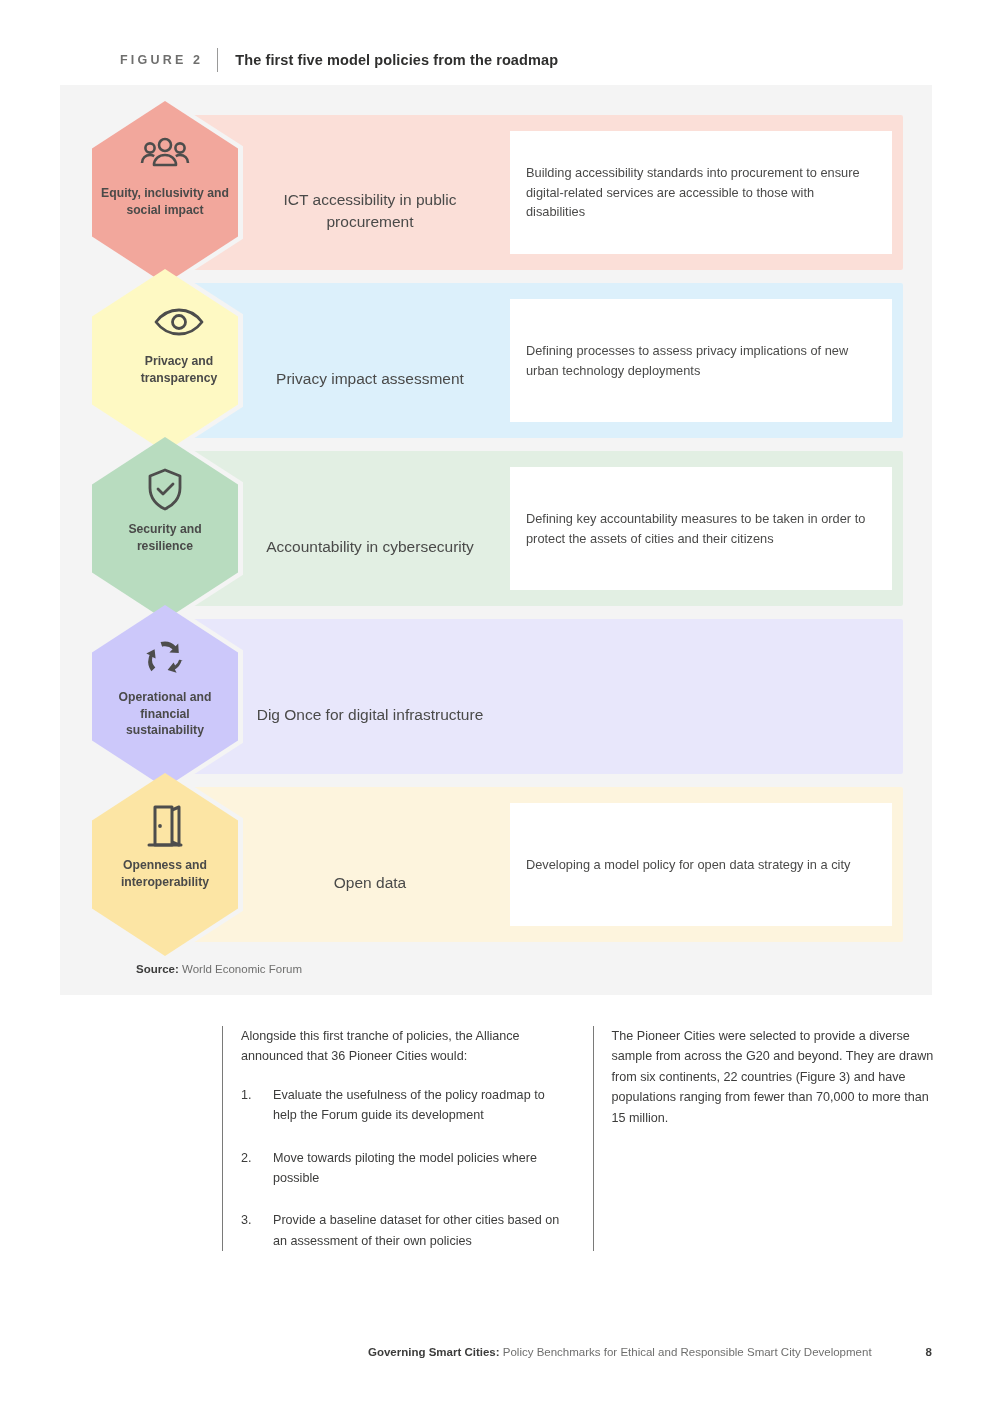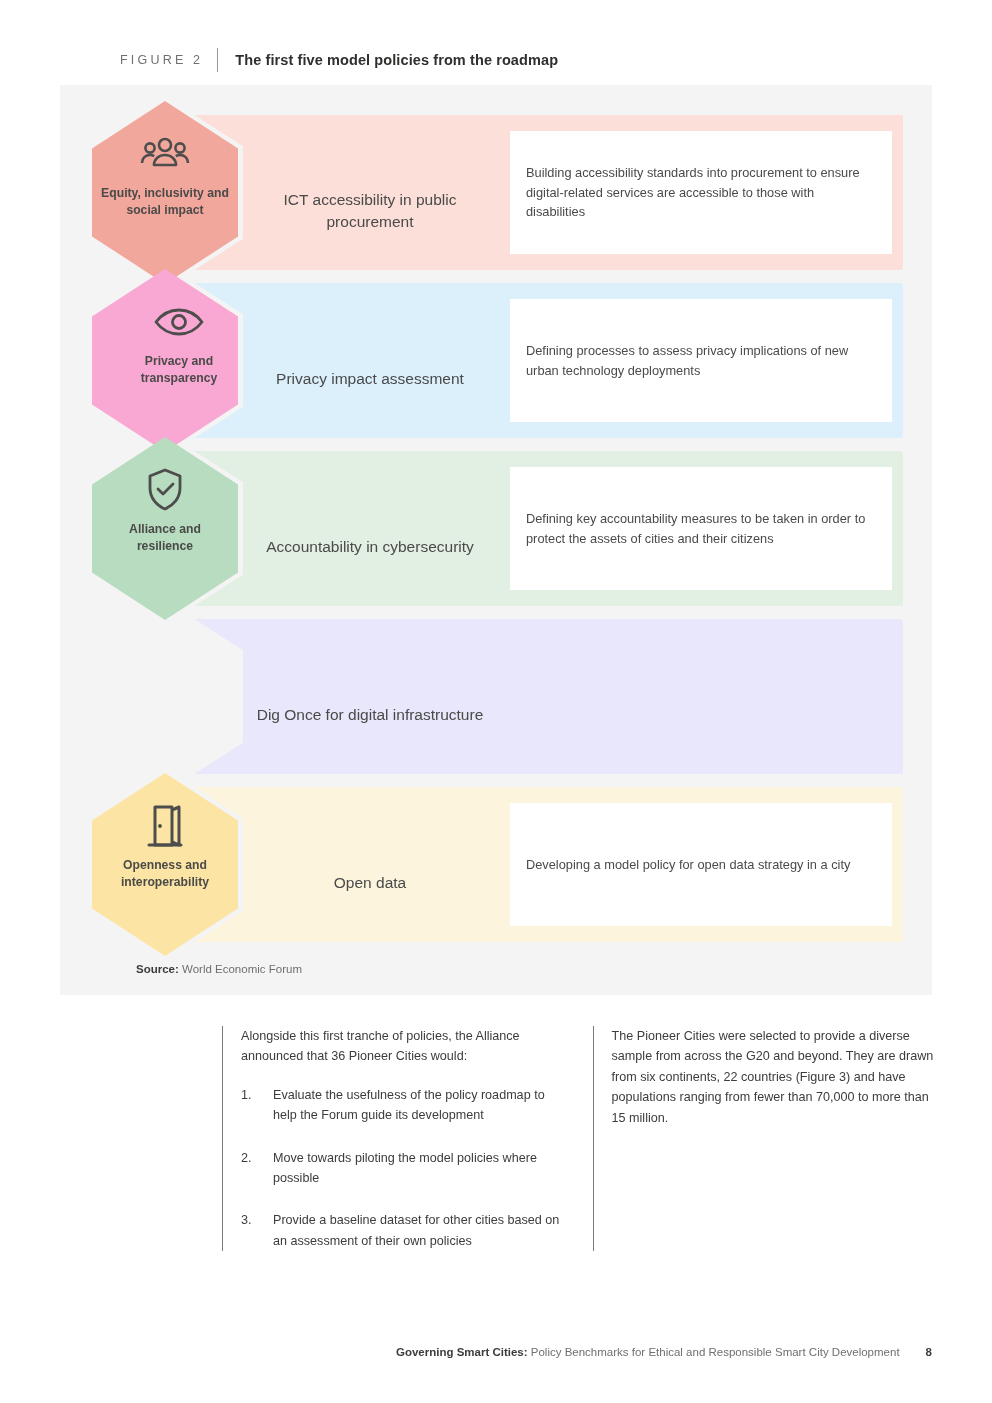--- a/index.html
+++ b/index.html
@@ -22,21 +22,21 @@
     left: 120px;
     top: 48px;
     display: flex;
     align-items: center;
     height: 24px;
   }
   #figure-header .fig-label {
     font-size: 12.5px;
     letter-spacing: 3.2px;
     color: #6f6f6e;
-    font-weight: 400;
+    font-weight: 700;
     white-space: nowrap;
   }
   #figure-header .fig-divider {
     width: 1px;
     height: 24px;
     background: #9a9a99;
     margin: 0 17px 0 14px;
   }
   #figure-header .fig-title {
     font-size: 14.5px;
@@ -208,20 +208,21 @@
   #page-footer {
     position: absolute;
     left: 0;
     top: 1346px;
     width: 932px;
     display: flex;
     justify-content: flex-end;
     align-items: baseline;
     font-size: 11.5px;
     color: #6f6f6e;
+    gap: 28px;
   }
   #page-footer .doc-title-bold {
     font-weight: 700;
     color: #3c3c3b;
   }
   #page-footer .page-num {
     font-weight: 700;
     color: #3c3c3b;
     margin-left: 26px;
   }
@@ -255,21 +256,21 @@
     </div>
     <div class="policy-name">ICT accessibility in public procurement</div>
     <div class="policy-desc-box">
       <span class="desc-text">Building accessibility standards into procurement to ensure digital-related services are accessible to those with disabilities</span>
     </div>
   </div>
 
   <div class="policy-row" style="top:198px;">
     <div class="row-band" style="background:#dcf0fb;"></div>
     <div class="hex-outline"></div>
-    <div class="hex" style="background:#f9a8d4;padding-left:28px;">
+    <div class="hex" style="background:#fef9c3;padding-left:28px;">
       <span class="hex-icon">
         <svg width="52" height="30" viewBox="0 0 52 30" fill="none" stroke="#4d4d4c" stroke-width="2.8">
           <path d="M3 15c6-8 13.5-12 23-12s17 4 23 12c-6 8-13.5 12-23 12S9 23 3 15z" stroke-linejoin="round"></path>
           <circle cx="26" cy="15" r="6.5"></circle>
         </svg>
       </span>
       <span class="hex-label">Privacy and transparency</span>
     </div>
     <div class="policy-name">Privacy impact assessment</div>
     <div class="policy-desc-box">
@@ -280,31 +281,41 @@
   <div class="policy-row" style="top:366px;">
     <div class="row-band" style="background:#e2efe3;"></div>
     <div class="hex-outline"></div>
     <div class="hex" style="background:#b8dcbf;">
       <span class="hex-icon">
         <svg width="38" height="46" viewBox="0 0 38 46" fill="none" stroke="#4d4d4c" stroke-width="2.8">
           <path d="M19 3L4 9v12c0 10 6.5 17.5 15 21 8.5-3.5 15-11 15-21V9L19 3z" stroke-linejoin="round"></path>
           <path d="M12 22l5 5 10-10" stroke-linecap="round" stroke-linejoin="round"></path>
         </svg>
       </span>
-      <span class="hex-label">Alliance and resilience</span>
+      <span class="hex-label">Security and resilience</span>
     </div>
     <div class="policy-name">Accountability in cybersecurity</div>
     <div class="policy-desc-box">
       <span class="desc-text">Defining key accountability measures to be taken in order to protect the assets of cities and their citizens</span>
     </div>
   </div>
 
   <div class="policy-row" style="top:534px;">
     <div class="row-band" style="background:#e8e7fb;"></div>
     <div class="hex-outline"></div>
+    <div class="hex" style="background:#ccc8fa;">
+      <span class="hex-icon">
+        <svg width="44" height="44" viewBox="0 0 44 44" fill="#4d4d4c">
+          <path d="M22 5.5c4.2 0 8 1.8 10.6 4.7l2.6-2.6.6 9.4-9.4-.6 3.1-3.1A10.6 10.6 0 0 0 22 10.3c-1 0-2 .1-2.9.4l-1.5-4.6c1.4-.4 2.9-.6 4.4-.6z"></path>
+          <path d="M38.7 24.3a15.6 15.6 0 0 1-6.8 9.2l1.7 3.3-9-2.9 6-7.3 1.5 3a10.7 10.7 0 0 0 4-5.8l4.6.5z"></path>
+          <path d="M8.4 35.2A15.6 15.6 0 0 1 5.7 22c.2-1 .5-2 .9-2.9l-3.3-1.5 8.3-4.4 1 9.4-3.2-1.5a10.7 10.7 0 0 0 2.9 10.3l-3.9 3.8z"></path>
+        </svg>
+      </span>
+      <span class="hex-label">Operational and financial sustainability</span>
+    </div>
     <div class="policy-name">Dig Once for digital infrastructure</div>
   </div>
 
   <div class="policy-row" style="top:702px;">
     <div class="row-band" style="background:#fdf4dd;"></div>
     <div class="hex-outline"></div>
     <div class="hex" style="background:#fce5a4;">
       <span class="hex-icon">
         <svg width="36" height="46" viewBox="0 0 36 46" fill="none" stroke="#4d4d4c" stroke-width="3">
           <path d="M8 4h17v38H8z" stroke-linejoin="round"></path>

